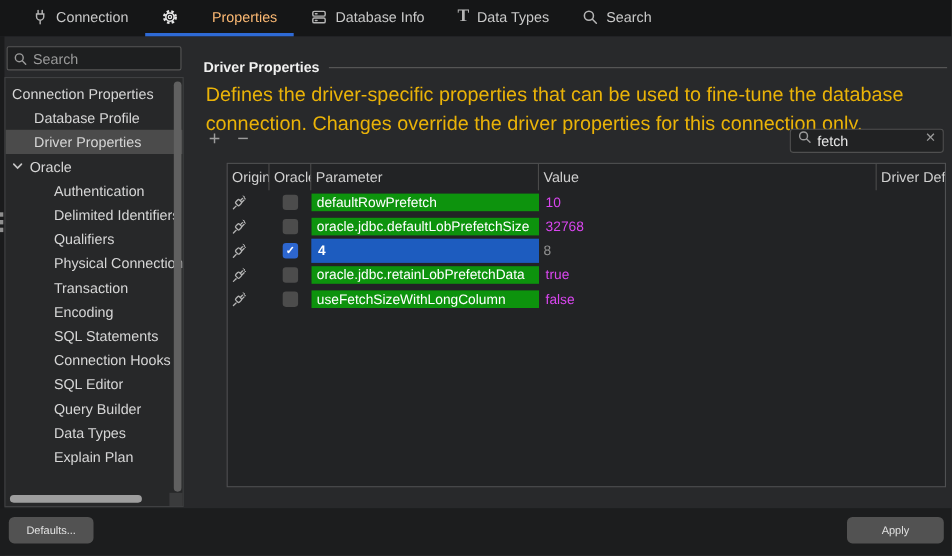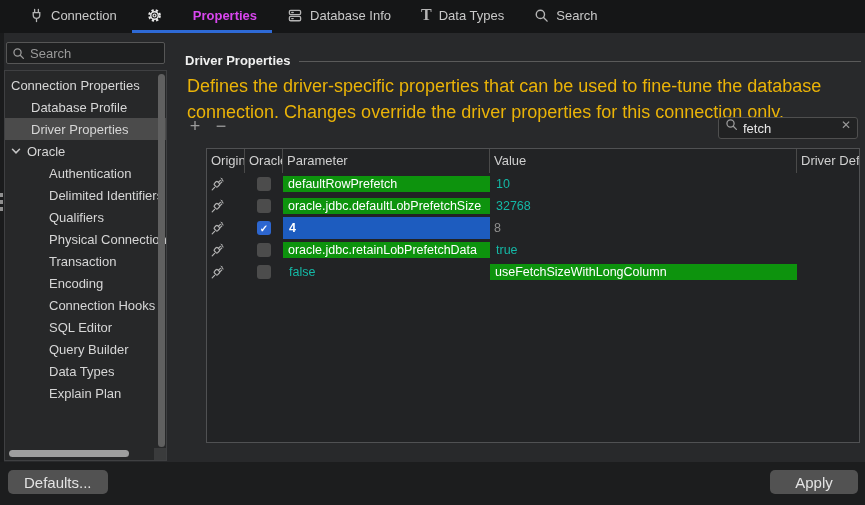--- a/index.html
+++ b/index.html
@@ -17,21 +17,21 @@
   
   .tabbar {
     position:absolute; top:0; left:0; right:0; height:33px;
     background:#151617; display:flex; align-items:stretch; padding-left:14px;
   }
   .tab {
     display:flex; align-items:center; gap:7px; padding:0 15px;
     color:#c9c9c9; cursor:default; border-bottom:3px solid transparent;
   }
   .tab .ticon { color:#b5b5b5; }
-  .tab.active { color:#d946ef; font-weight:bold; border-bottom:3px solid #2e6ad6;gap:31px; }
+  .tab.active { color:#fdba74; font-weight:normal; border-bottom:3px solid #2e6ad6;gap:31px; }
   .tab.active .ticon { color:#e8e8e8; }
   .serif-t { font-family:"Liberation Serif", serif; font-size:16px; font-weight:bold; line-height:1; }
 
   
   .splitter { position:absolute; left:0; top:33px; bottom:0; width:4px; background:#1a1b1c; }
   .grip { position:absolute; left:0; top:160px; width:3px; }
   .grip i { display:block; width:3px; height:4px; background:#8f8f8f; margin-bottom:3px; }
 
   
   .sidebar { position:absolute; left:4px; top:33px; width:166px; bottom:0; }
@@ -105,31 +105,31 @@
   .checkbox {
     width:14px; height:14px; border-radius:3px; background:#4c4c4c;
     display:flex; align-items:center; justify-content:center;
     color:#ffffff; font-size:10px; font-weight:bold;
   }
   .checkbox.checked { background:#2d66cf; }
   .param-chip {
     background:#0d930d; color:#ffffff; height:16px; width:100%;
     display:flex; align-items:center; padding-left:5px; font-size:12.5px;
   }
-  .value-cell { padding-left:6px; color:#14b8a6; font-size:12.5px; }
+  .value-cell { padding-left:6px; color:#d946ef; font-size:12.5px; }
   .dd-cell { padding-left:4px; color:#8f8f8f; font-size:12.5px; }
   .trow.sel .param-chip { font-weight:bold; }
   .trow.sel .value-cell { background:#1d5cbf; color:#ffffff; font-weight:bold; }
 
   
   .footer { position:absolute; left:0; right:0; bottom:0; height:43px; background:#1c1d1e; }
   .btn {
     position:absolute; top:8px; height:24px; background:#525252; border:none;
     border-radius:5px; color:#e3e3e3; font-family:"Liberation Sans", sans-serif;
-    font-size:15px; padding:0 16px;
+    font-size:10px; padding:0 16px;
   }
   .btn-defaults { left:8px; }
   .btn-apply { right:7px; width:88px; }
 </style>
 </head>
 <body>
 
 <div class="tabbar">
   <div class="tab">
     <span class="ticon">
@@ -220,20 +220,23 @@
         <span>Qualifiers</span>
       </div>
       <div class="tree-item lvl2">
         <span>Physical Connection</span>
       </div>
       <div class="tree-item lvl2">
         <span>Transaction</span>
       </div>
       <div class="tree-item lvl2">
         <span>Encoding</span>
+      </div>
+      <div class="tree-item lvl2">
+        <span>SQL Statements</span>
       </div>
       <div class="tree-item lvl2">
         <span>Connection Hooks</span>
       </div>
       <div class="tree-item lvl2">
         <span>SQL Editor</span>
       </div>
       <div class="tree-item lvl2">
         <span>Query Builder</span>
       </div>
@@ -365,24 +368,24 @@
       <path d="M2.2 12.8L4.6 10.4"></path>
       <rect x="4.6" y="4.9" width="4.6" height="4.6" rx="1.2" transform="rotate(-45 6.9 7.2)"></rect>
       <path d="M8.6 5.2l1.8-1.8M10.1 6.7l1.8-1.8"></path>
       <path d="M11 1.2l1.6 1-1 .7 1.7 1" stroke-width="0.9"></path>
     </svg>
   </span>
           </div>
           <div class="tcell edited-cell">
             <span class="checkbox"></span>
           </div>
-          <div class="tcell value-cell">false</div>
           <div class="tcell parameter-cell">
             <div class="param-chip">useFetchSizeWithLongColumn</div>
           </div>
+          <div class="tcell value-cell">false</div>
           <div class="tcell dd-cell"></div>
         </div>
       </div>
   </div>
 </div>
 
 <div class="footer">
   <button class="btn btn-defaults">Defaults...</button>
   <button class="btn btn-apply">Apply</button>
 </div>

